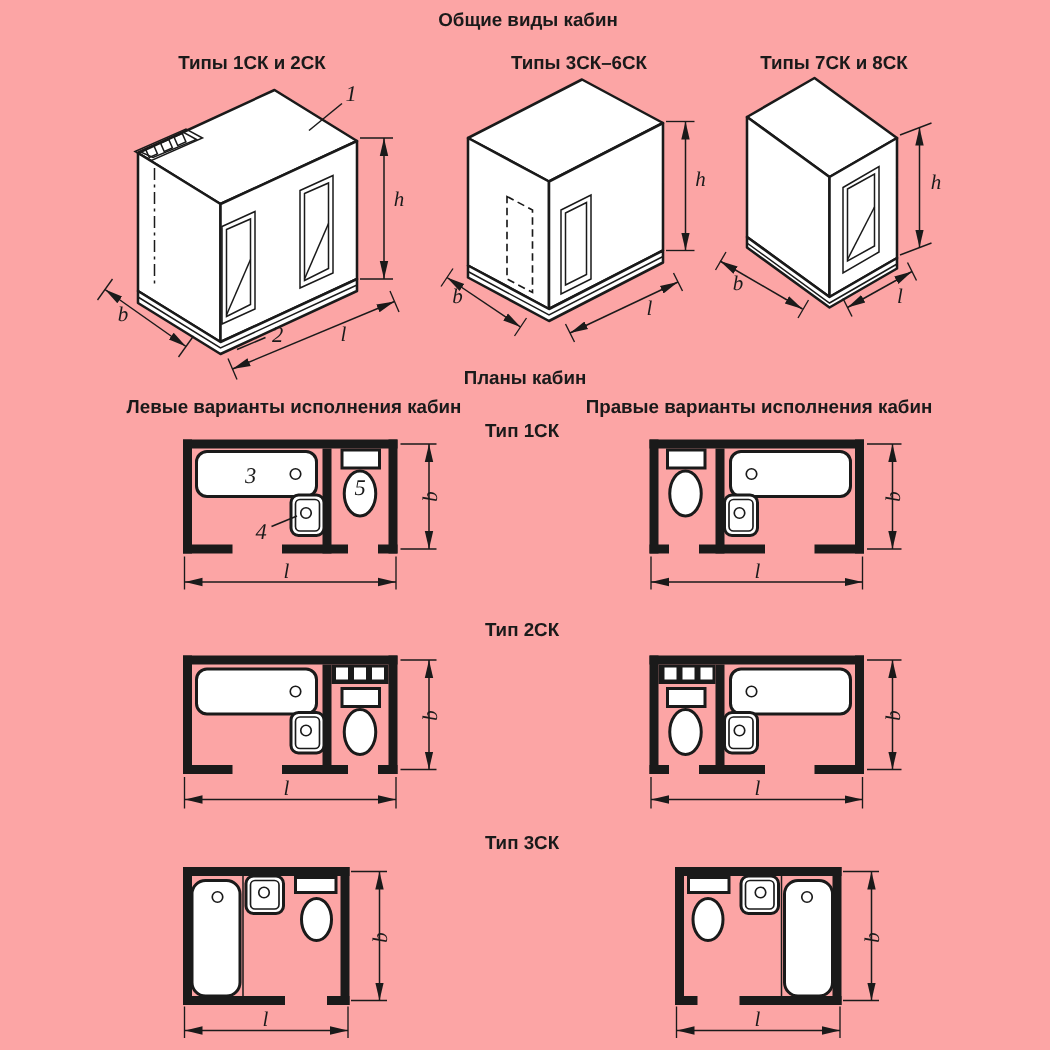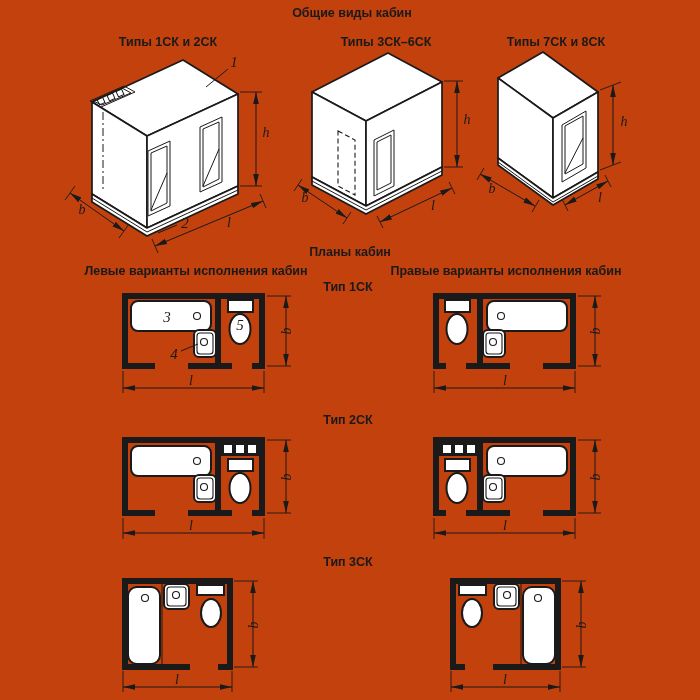--- a/index.html
+++ b/index.html
@@ -1,16 +1,16 @@
 <!DOCTYPE html>
 <html><head>
 <meta charset="utf-8">
 <style>
   html,body{margin:0;padding:0;background:#fff;}
-  .page{position:relative;width:700px;height:700px;background:#c2410c;overflow:hidden;
+  .page{position:relative;width:700px;height:700px;background:#fca5a5;overflow:hidden;
         font-family:"Liberation Sans",sans-serif;}
   svg{display:block;}
   .cap{font-family:"Liberation Sans",sans-serif;font-weight:bold;font-size:12.5px;fill:#1a1a1a;}
   .dimtxt{font-family:"Liberation Serif",serif;font-style:italic;font-size:14px;fill:#1a1a1a;}
   .callout{font-family:"Liberation Serif",serif;font-style:italic;font-size:15px;fill:#1a1a1a;}
   .ol{stroke:#1a1a1a;stroke-width:1.7;fill:#ffffff;stroke-linejoin:round;}
   .thin{stroke:#1a1a1a;stroke-width:1;fill:none;}
   .fix{stroke:#1a1a1a;stroke-width:2;fill:#ffffff;}
   .fixin{stroke:#1a1a1a;stroke-width:1.1;fill:none;}
   .wall{fill:#1a1a1a;stroke:none;}

